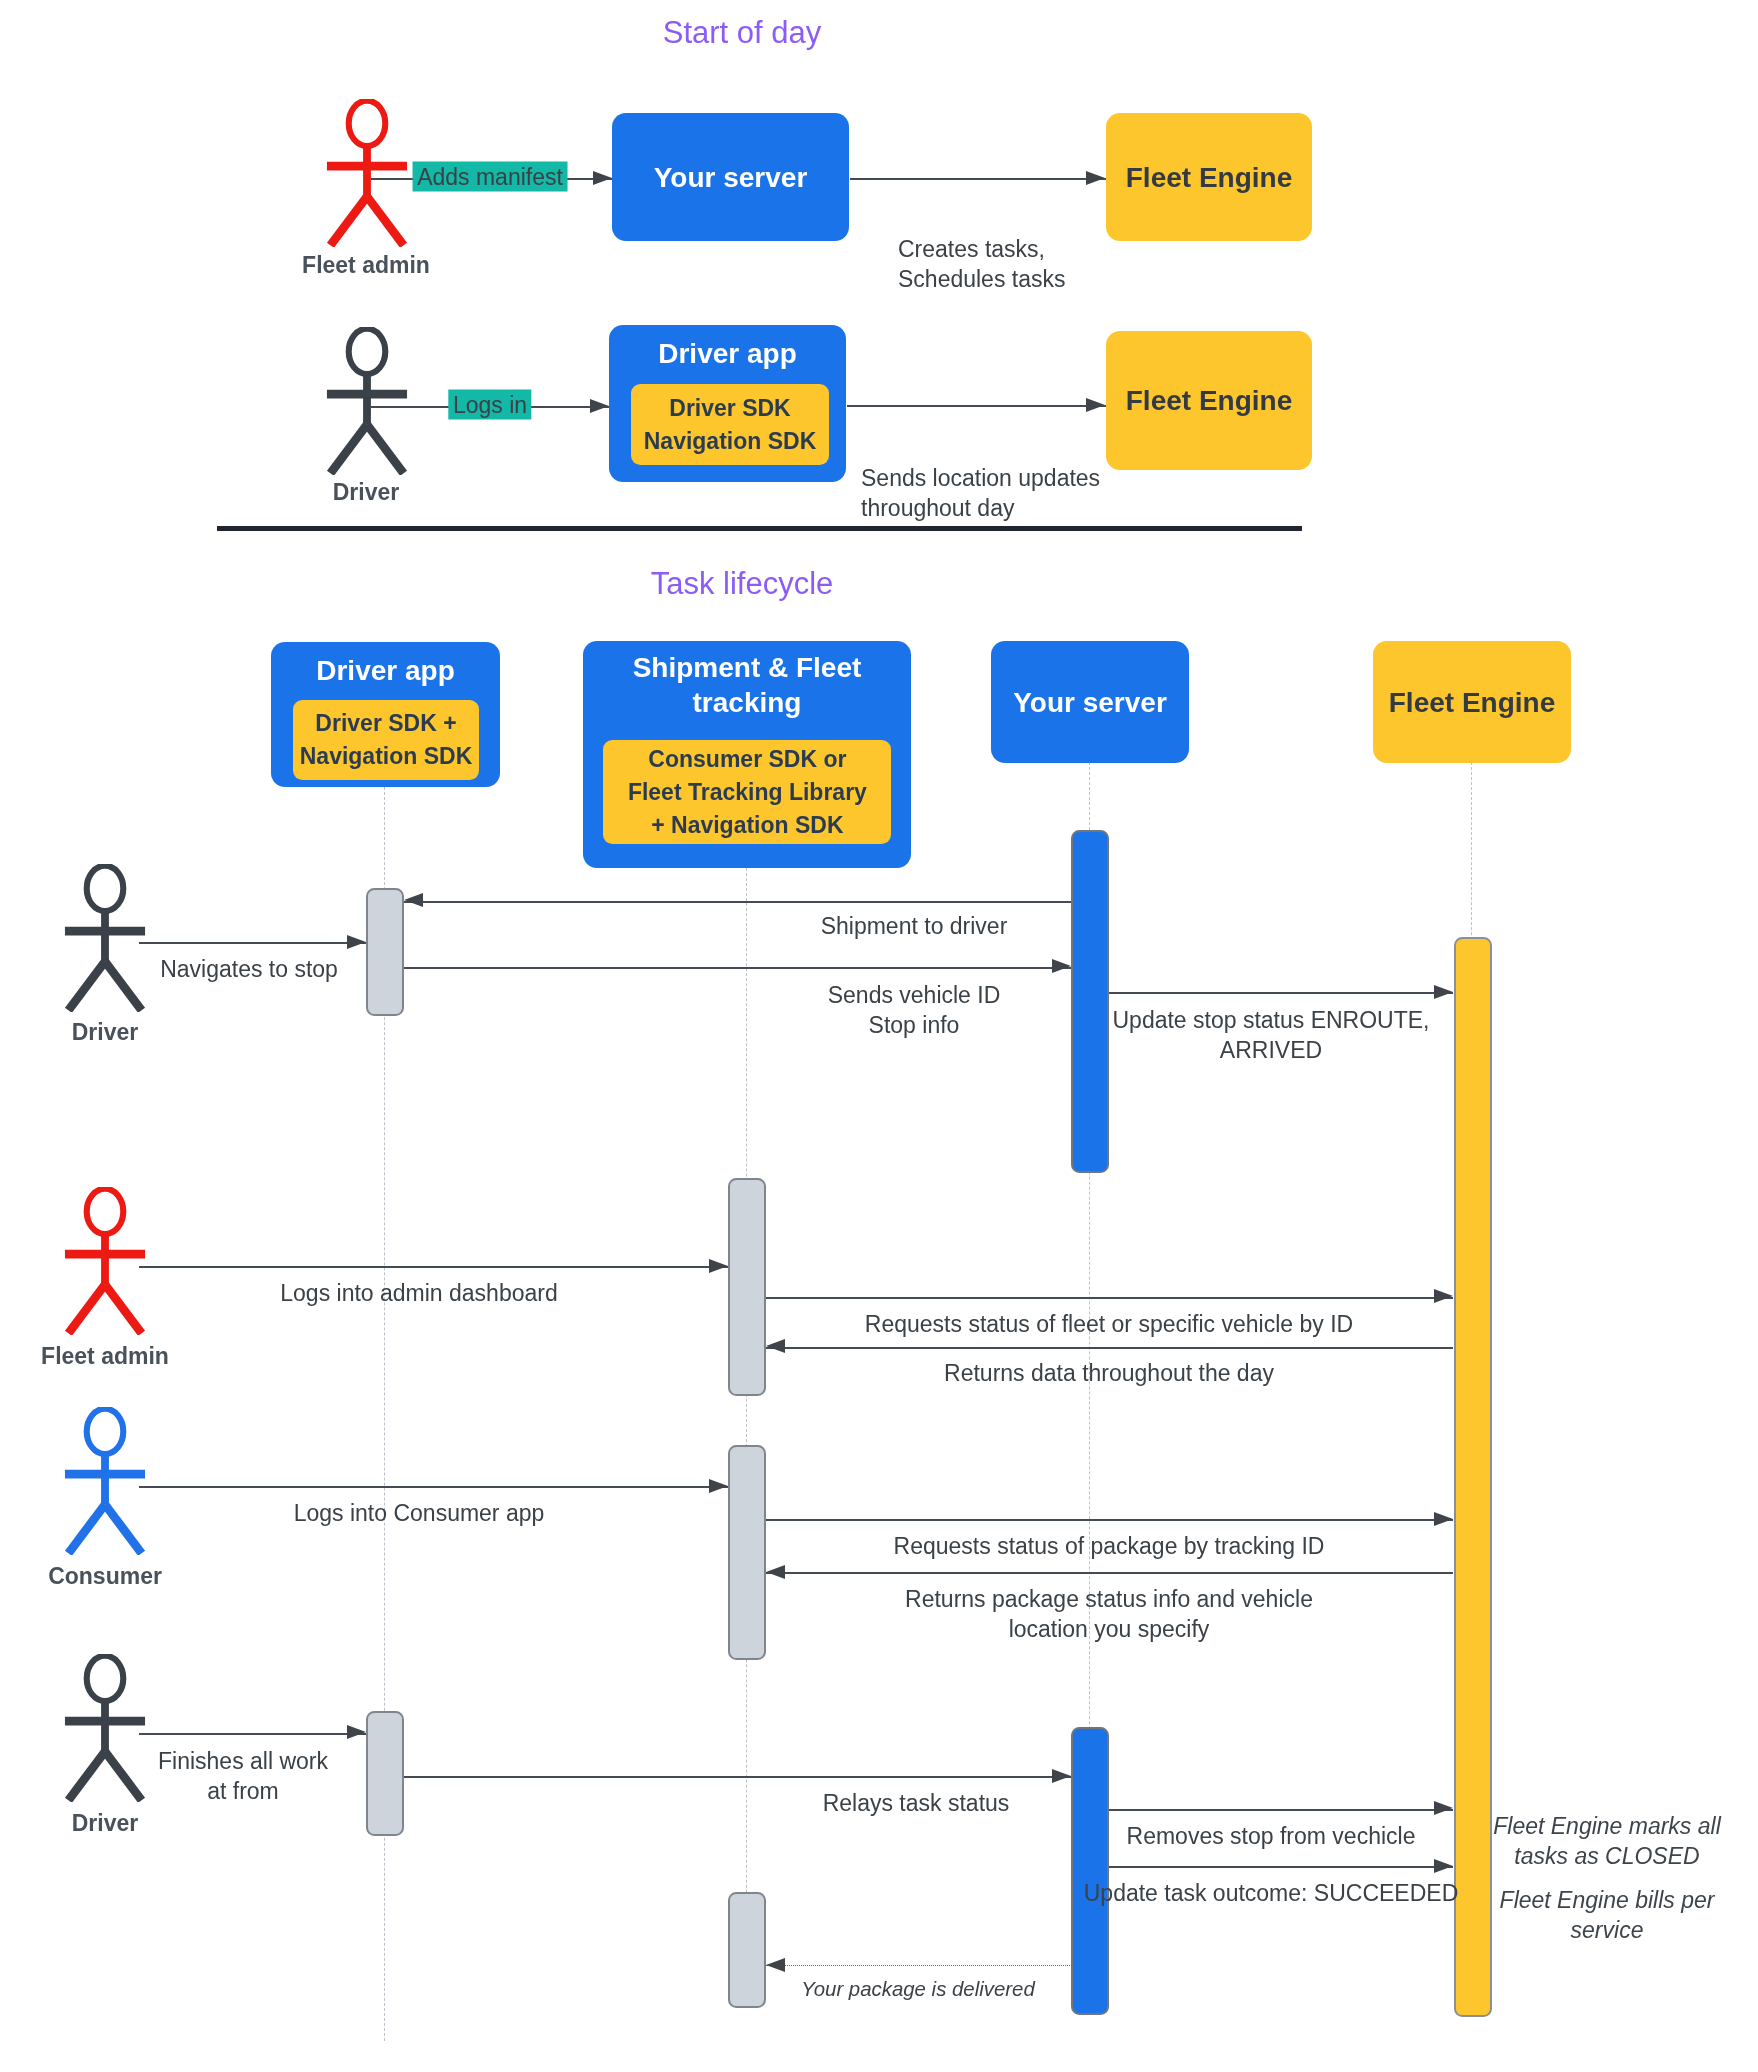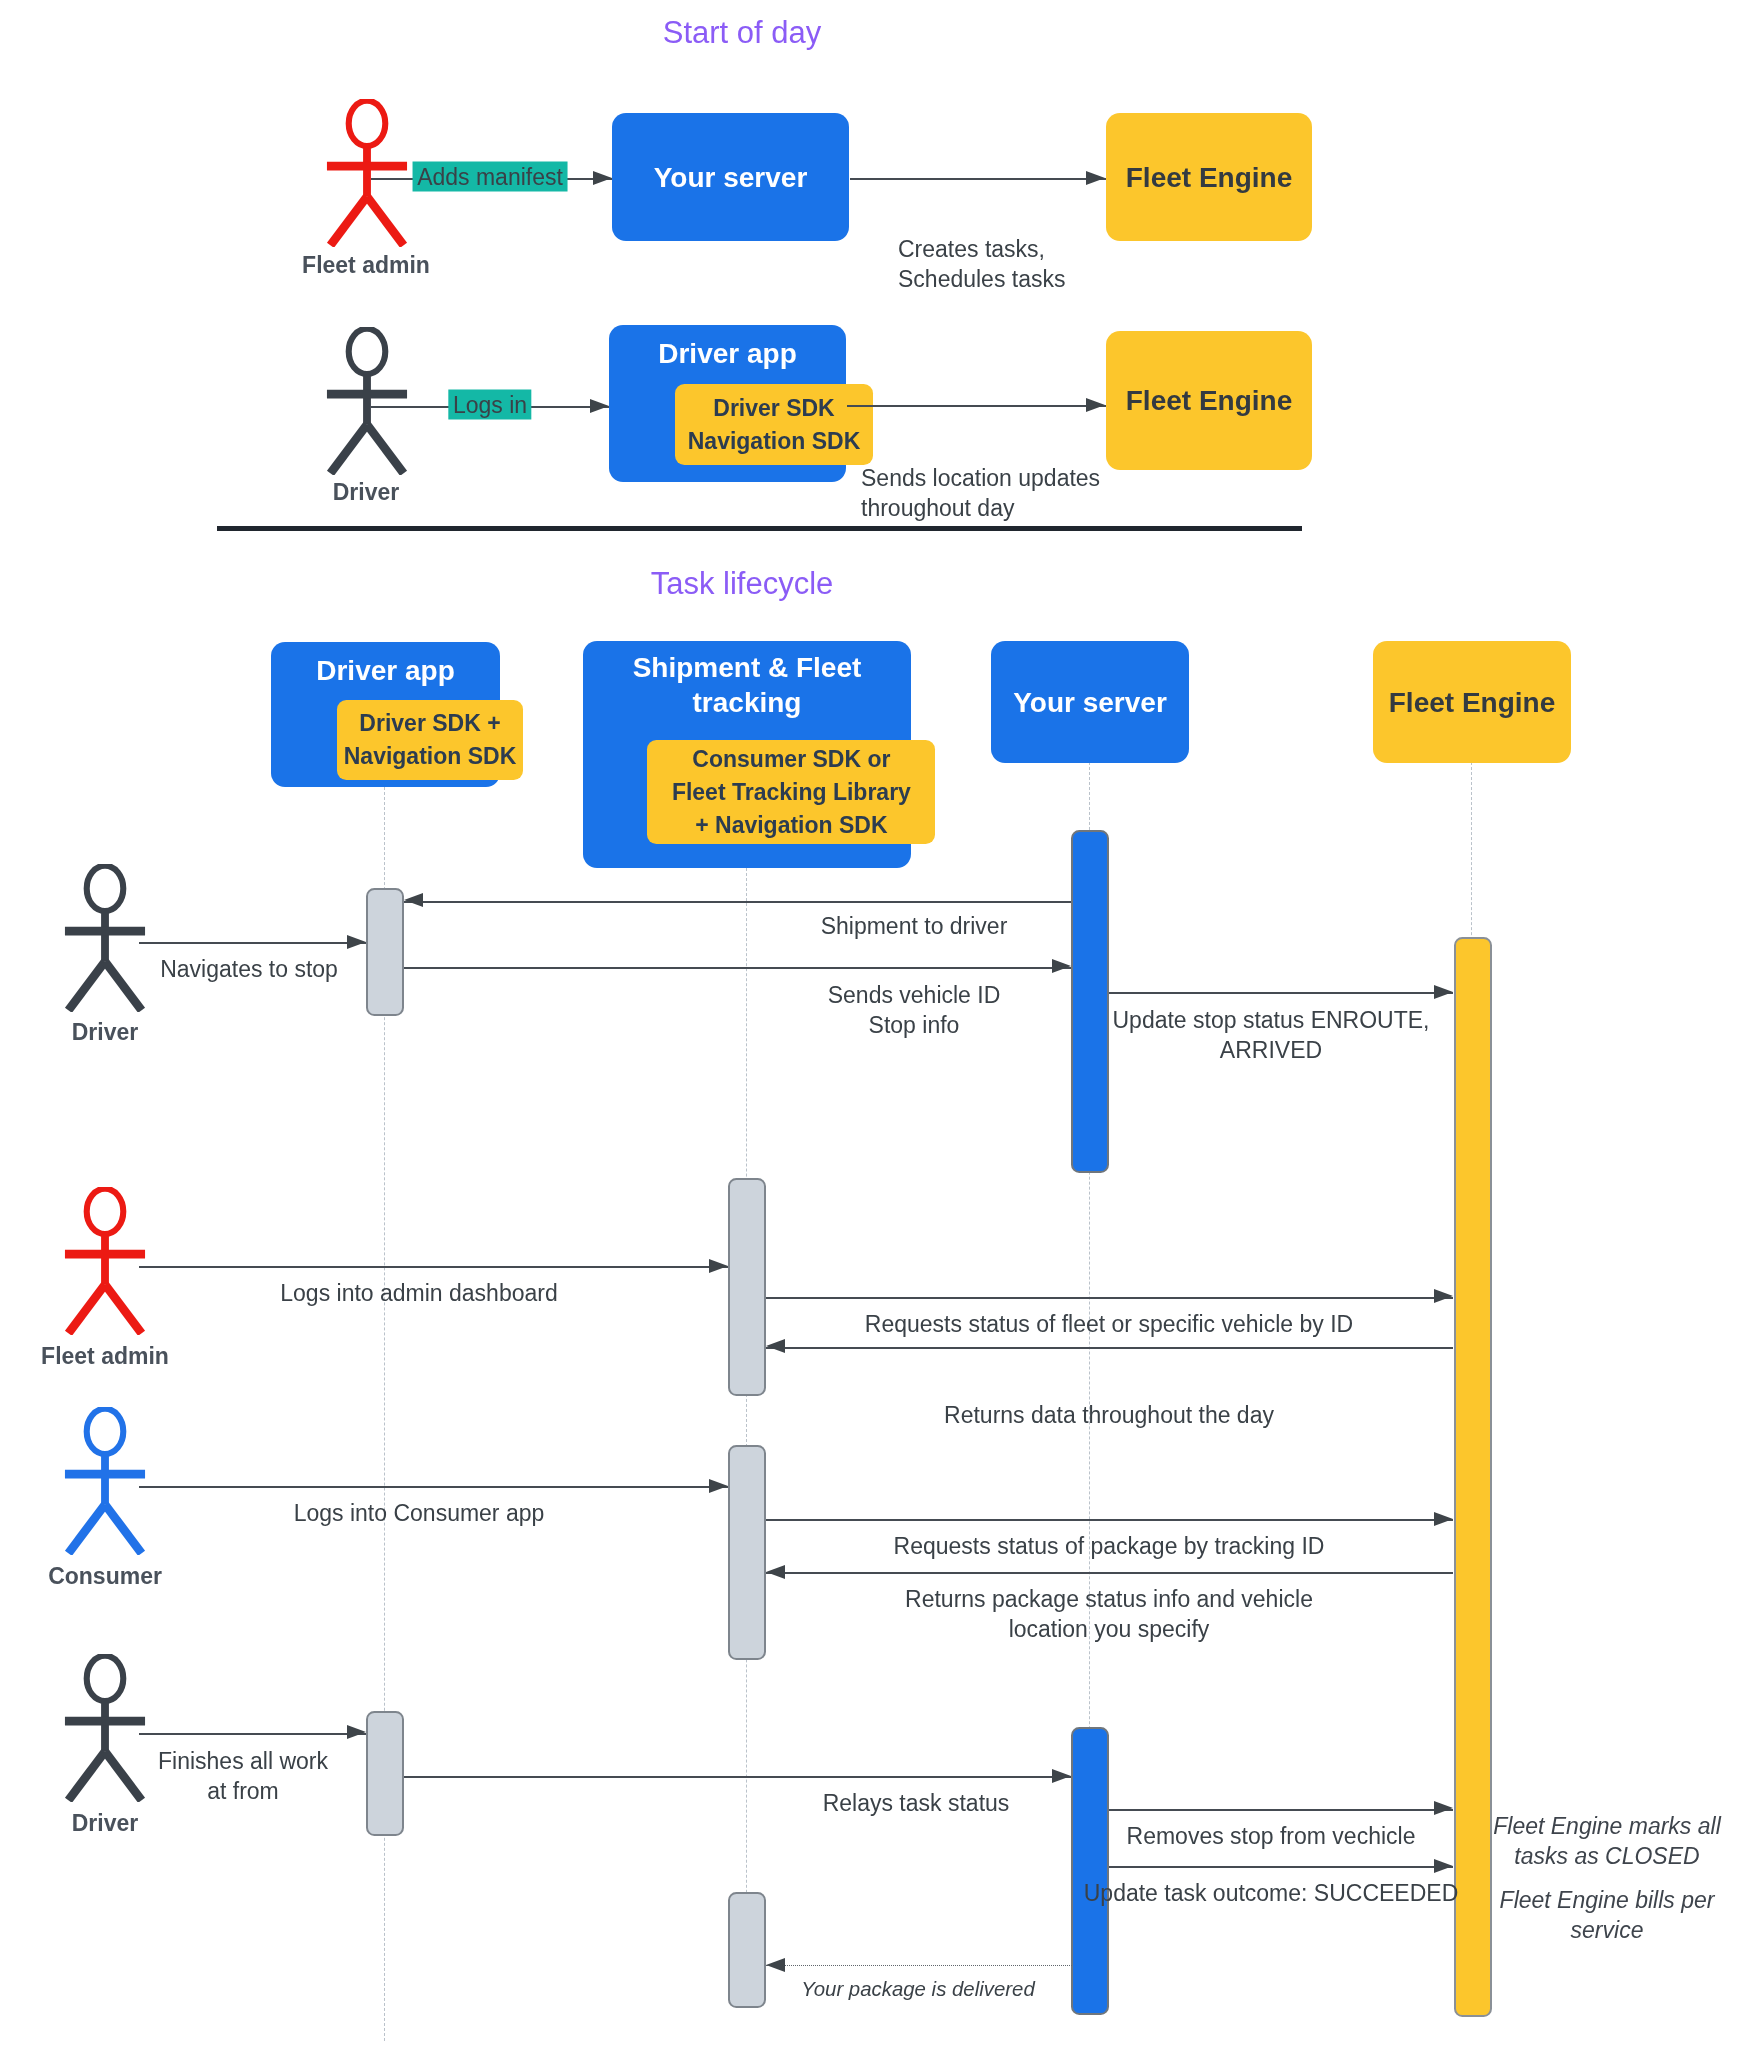--- a/index.html
+++ b/index.html
@@ -8,21 +8,21 @@
   .section-title{position:absolute;transform:translateX(-50%);font-size:31px;color:#8b5cf6;white-space:nowrap;}
   .lifeline{position:absolute;width:0;border-left:1.9px dashed #bac2ca;}
   .divider{position:absolute;height:4.6px;background:#20262e;}
   .node{position:absolute;border-radius:14px;box-sizing:border-box;}
   .node.blue{background:#1a73e8;color:#ffffff;}
   .node.yellow{background:#fcc62c;color:#333a41;}
   .node.center{display:flex;align-items:center;justify-content:center;}
   .node-title{font-weight:bold;font-size:28px;text-align:center;line-height:35px;}
   .node-title.top{position:absolute;left:0;right:0;}
   .badge{position:absolute;background:#fcc62c;border-radius:9.3px;color:#2c3c50;font-weight:bold;
-         font-size:23px;text-align:center;display:flex;flex-direction:column;justify-content:center;line-height:33px;margin-left:44px;}
+         font-size:23px;text-align:center;display:flex;flex-direction:column;justify-content:center;line-height:33px;}
   .bar{position:absolute;border-radius:8.3px;border:2.8px solid #7e858d;box-sizing:border-box;}
   .bar.gray{background:#cdd4dc;}
   .bar.blue{background:#1a73e8;border-color:#70767c;}
   .bar.yellow{background:#fcc62c;border-color:#8a9097;}
   .msg-line{position:absolute;height:1.9px;background:#454b52;}
   .msg-line.dotted{background:none;border-top:1.9px dotted #60666d;height:0;}
   .head-r{position:absolute;width:0;height:0;border-top:7.4px solid transparent;border-bottom:7.4px solid transparent;border-left:19.5px solid #3e4449;}
   .head-l{position:absolute;width:0;height:0;border-top:7.4px solid transparent;border-bottom:7.4px solid transparent;border-right:19.5px solid #3e4449;}
   .msg-label{position:absolute;transform:translateX(-50%);text-align:center;font-size:23px;color:#3a4147;
              line-height:30px;white-space:nowrap;}
@@ -224,21 +224,21 @@
   <div class="msg-line" style="left:139px;top:1266px;width:589px;"></div>
   <div class="head-r" style="left:709px;top:1259px;"></div>
   <div class="msg-label" style="left:419px;top:1278px;">Logs into admin dashboard</div>
 
   <div class="msg-line" style="left:766px;top:1297px;width:687px;"></div>
   <div class="head-r" style="left:1434px;top:1289px;"></div>
   <div class="msg-label" style="left:1109px;top:1309px;">Requests status of fleet or specific vehicle by ID</div>
 
   <div class="msg-line" style="left:766px;top:1347px;width:687px;"></div>
   <div class="head-l" style="left:766px;top:1339px;"></div>
-  <div class="msg-label" style="left:1109px;top:1358px;margin-top:42px;">Returns data throughout the day</div>
+  <div class="msg-label" style="left:1109px;top:1358px;">Returns data throughout the day</div>
 
   <div class="msg-line" style="left:139px;top:1486px;width:589px;"></div>
   <div class="head-r" style="left:709px;top:1479px;"></div>
   <div class="msg-label" style="left:419px;top:1498px;">Logs into Consumer app</div>
 
   <div class="msg-line" style="left:766px;top:1519px;width:687px;"></div>
   <div class="head-r" style="left:1434px;top:1512px;"></div>
   <div class="msg-label" style="left:1109px;top:1531px;">Requests status of package  by tracking ID</div>
 
   <div class="msg-line" style="left:766px;top:1572px;width:687px;"></div>

